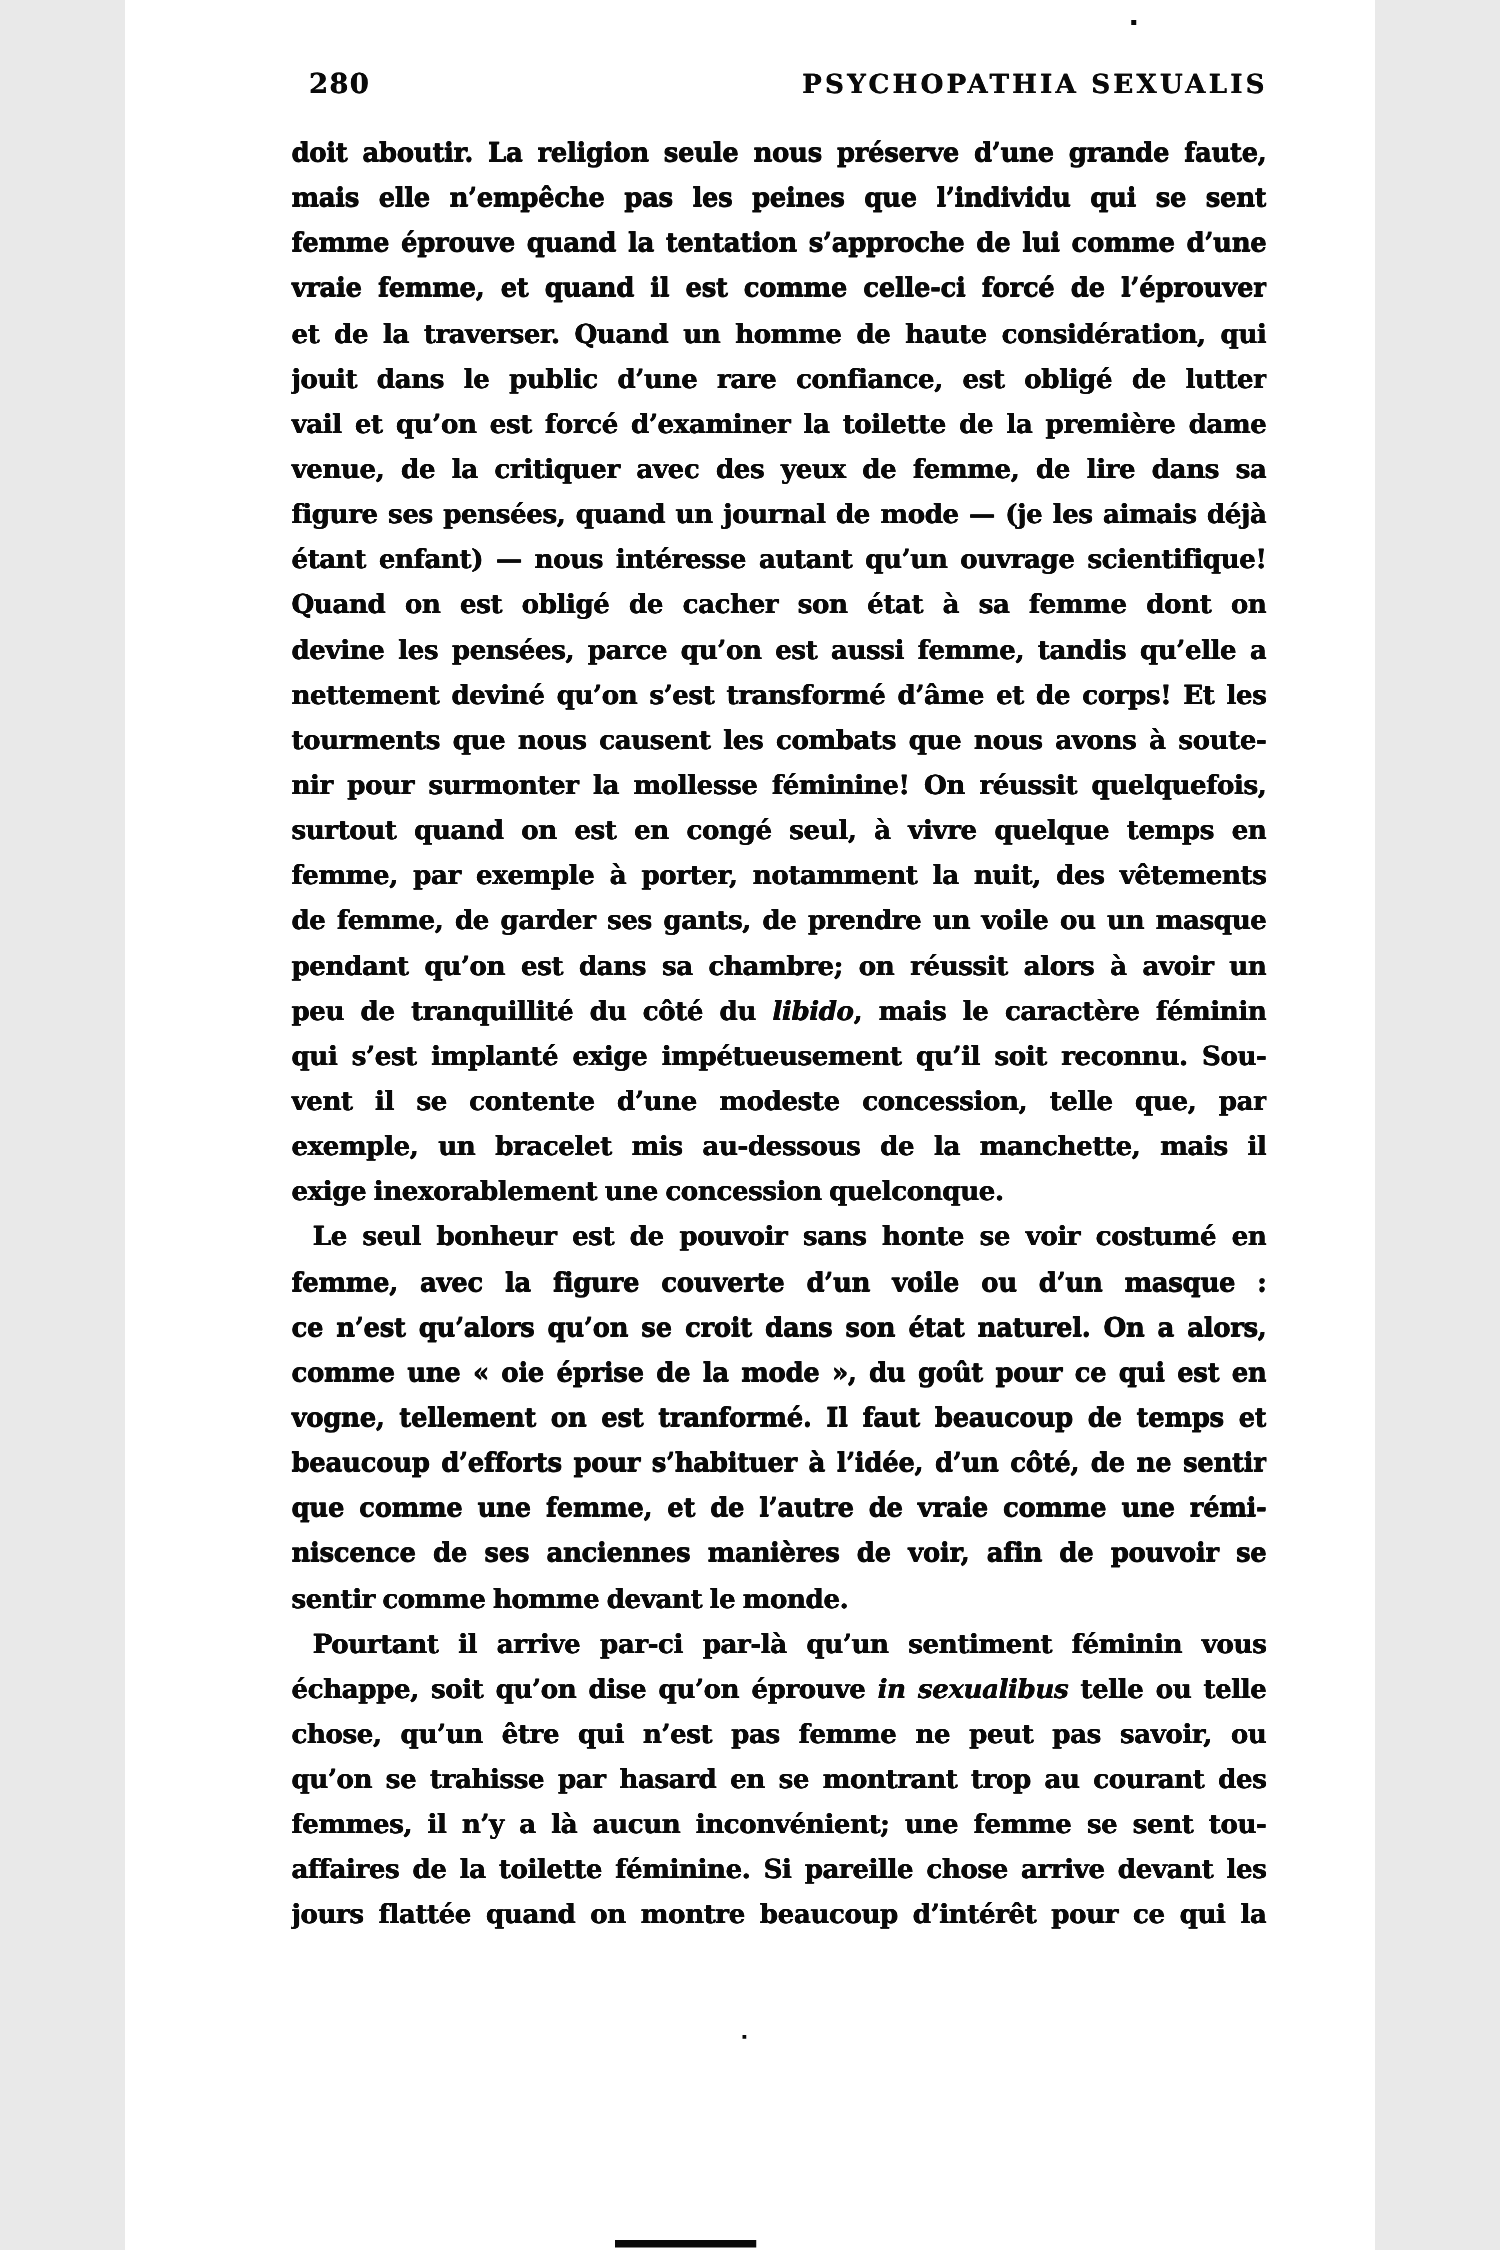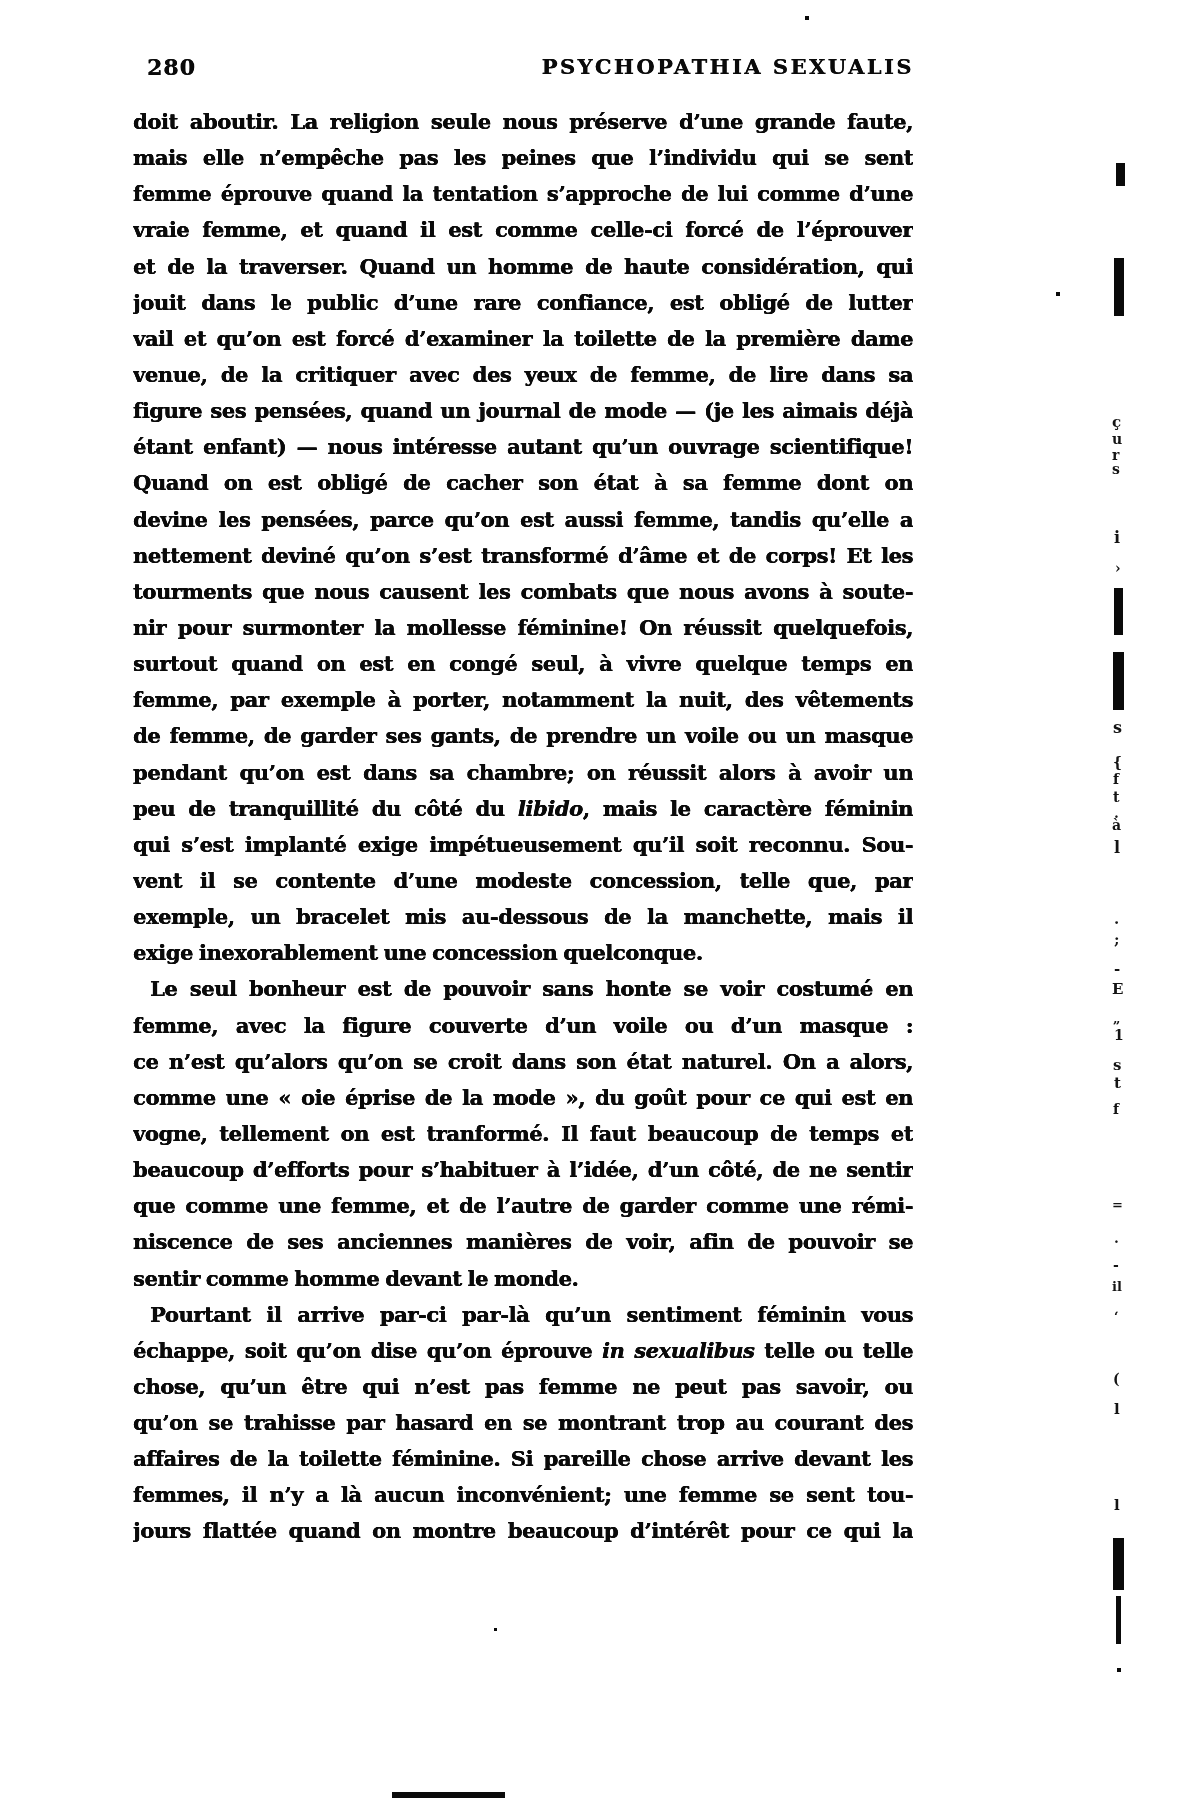--- a/index.html
+++ b/index.html
@@ -1,18 +1,18 @@
 <!DOCTYPE html>
 <html><head>
 <meta charset="utf-8">
 <style>
   html,body{margin:0;padding:0;background:#e9e9e9;}
   .page{
     position:relative;
-    width:1200px;height:1800px;
+    width:1000px;height:1800px;
     margin:0 auto;
     background:#ffffff;
     overflow:hidden;
     font-family:"DejaVu Serif", serif;
     color:#0a0a0a;
   }
   .pageno{
     position:absolute;
     left:147px;top:54px;
     font-size:22px;font-weight:700;
@@ -96,29 +96,29 @@
       <div class="bodyline"><span>qui s’est implanté exige impétueusement qu’il soit reconnu. Sou-</span></div>
       <div class="bodyline"><span>vent il se contente d’une modeste concession, telle que, par</span></div>
       <div class="bodyline"><span>exemple, un bracelet mis au-dessous de la manchette, mais il</span></div>
       <div class="bodyline nojust"><span>exige inexorablement une concession quelconque.</span></div>
       <div class="bodyline indent"><span>Le seul bonheur est de pouvoir sans honte se voir costumé en</span></div>
       <div class="bodyline"><span>femme, avec la figure couverte d’un voile ou d’un masque :</span></div>
       <div class="bodyline"><span>ce n’est qu’alors qu’on se croit dans son état naturel. On a alors,</span></div>
       <div class="bodyline"><span>comme une « oie éprise de la mode », du goût pour ce qui est en</span></div>
       <div class="bodyline"><span>vogne, tellement on est tranformé.  Il faut beaucoup de temps et</span></div>
       <div class="bodyline"><span>beaucoup d’efforts pour s’habituer à l’idée, d’un côté, de ne sentir</span></div>
-      <div class="bodyline"><span>que comme une femme, et de l’autre de garder comme une rémi-</span></div>
+      <div class="bodyline"><span>que comme une femme, et de l’autre de vraie comme une rémi-</span></div>
       <div class="bodyline"><span>niscence de ses anciennes manières de voir, afin de pouvoir se</span></div>
       <div class="bodyline nojust"><span>sentir comme homme devant le monde.</span></div>
       <div class="bodyline indent"><span>Pourtant il arrive par-ci par-là qu’un sentiment féminin vous</span></div>
       <div class="bodyline"><span>échappe, soit qu’on dise qu’on éprouve </span><i>in sexualibus</i><span> telle ou telle</span></div>
       <div class="bodyline"><span>chose, qu’un être qui n’est pas femme ne peut pas savoir, ou</span></div>
       <div class="bodyline"><span>qu’on se trahisse par hasard en  se montrant trop au courant des</span></div>
+      <div class="bodyline"><span>femmes, il n’y a là aucun  inconvénient; une femme se sent tou-</span></div>
       <div class="bodyline"><span>affaires de la toilette féminine. Si pareille chose arrive devant les</span></div>
-      <div class="bodyline"><span>femmes, il n’y a là aucun  inconvénient; une femme se sent tou-</span></div>
       <div class="bodyline"><span>jours flattée quand on montre  beaucoup  d’intérêt pour ce qui la</span></div>
     </div>
   <div id="artifacts">
       <div class="artifact" style="left: 805px; top: 16px; width: 4px; height: 4px;"></div>
       <div class="artifact" style="left: 1116px; top: 163px; width: 9px; height: 23px;"></div>
       <div class="artifact" style="left: 1114px; top: 258px; width: 10px; height: 58px;"></div>
       <div class="artifact" style="left: 1056px; top: 292px; width: 4px; height: 4px;"></div>
       <span class="artifact-glyph" style="left: 1112px; top: 415px; font-size: 15px;">ç</span>
       <span class="artifact-glyph" style="left: 1112px; top: 432px; font-size: 14px;">u</span>
       <span class="artifact-glyph" style="left: 1112px; top: 448px; font-size: 14px;">r</span>

